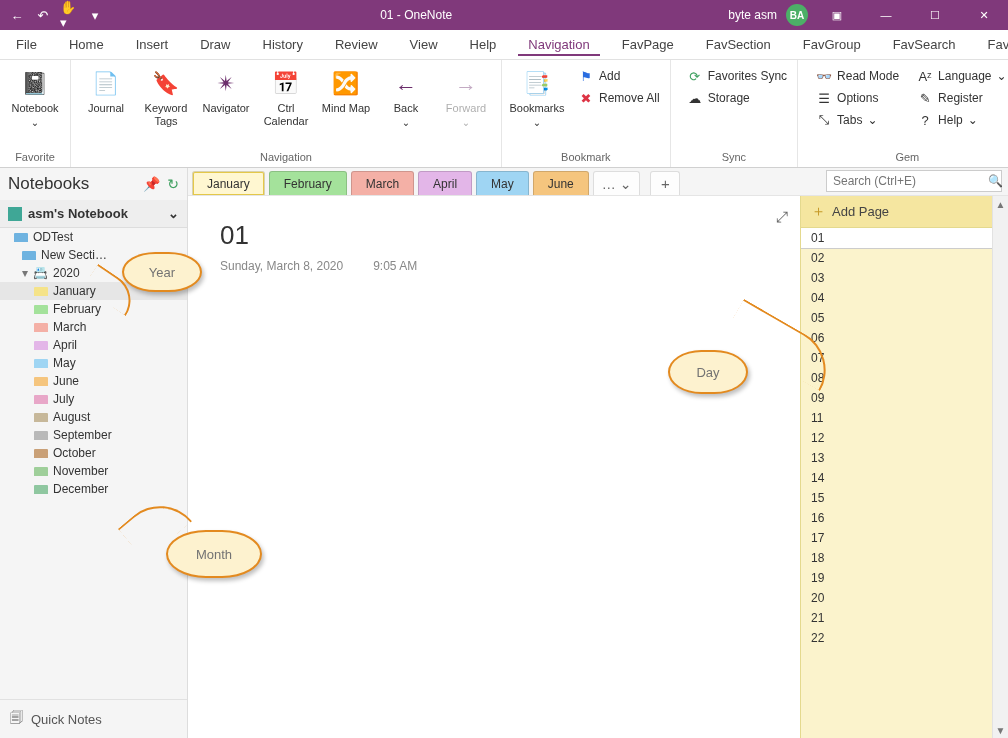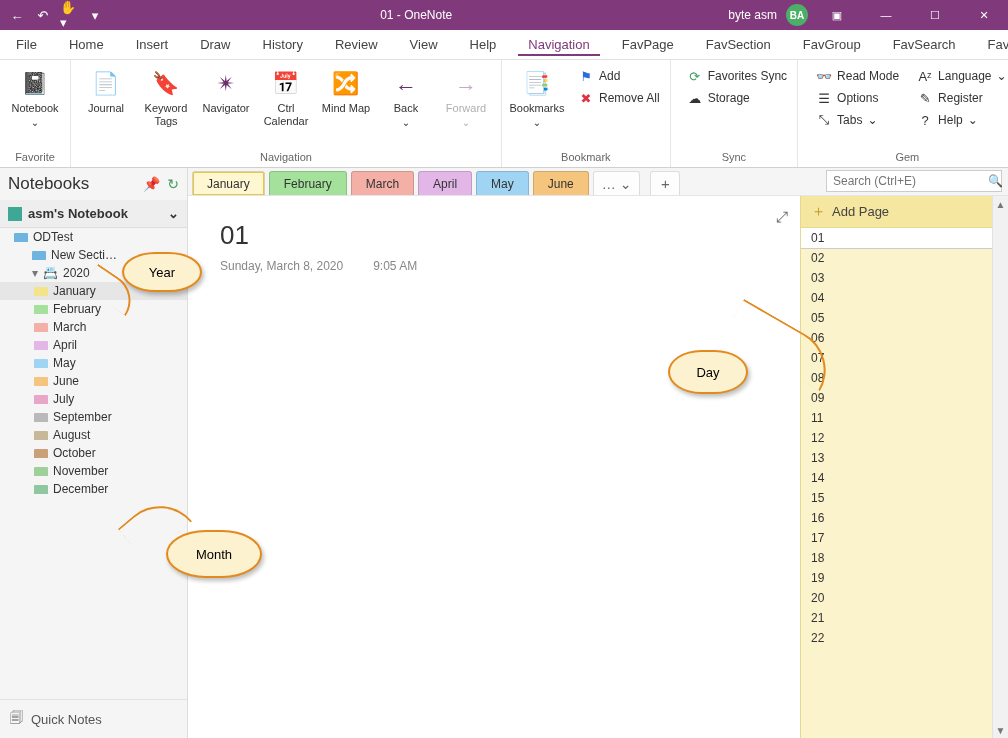--- a/index.html
+++ b/index.html
@@ -29,21 +29,21 @@
   .vstack { display: flex; flex-direction: column; gap: 2px; }
   
   .content { display: flex; height: calc(738px - 30px - 30px - 108px); }
   .sidebar { width: 188px; background: #f5f5f5; border-right: 1px solid #ddd; display: flex; flex-direction: column; }
   .sb-head { display: flex; align-items: center; justify-content: space-between; padding: 6px 8px; font-size: 17px; font-weight: 400; }
   .sb-head .icons { display: flex; gap: 6px; font-size: 14px; color: #666; }
   .nb-select { display: flex; align-items: center; gap: 6px; padding: 6px 8px; background: #eee; border-bottom: 1px solid #ddd; font-weight: 600; font-size: 13px; }
   .nb-square { width: 14px; height: 14px; background: #3fa796; }
   .tree { flex: 1; overflow: auto; font-size: 12px; }
   .tree .node { display: flex; align-items: center; gap: 5px; padding: 2px 8px 2px 14px; cursor: pointer; }
-  .tree .node.level1 { padding-left: 32px; }
+  .tree .node.level1 { padding-left: 22px; }
   .tree .node.level2 { padding-left: 34px; }
   .tree .node.sel { background: #e6e6e6; }
   .swatch { width: 14px; height: 9px; border-radius: 1px 1px 0 0; display: inline-block; }
   .quick { padding: 8px 10px; border-top: 1px solid #e1e1e1; display: flex; align-items: center; gap: 8px; font-size: 13px; color: #555; }
   
   .main { flex: 1; display: flex; flex-direction: column; }
   .tabrow { height: 28px; background: #f5f5f5; display: flex; align-items: flex-end; border-bottom: 1px solid #e5e5e5; position: relative; }
   .tab { height: 24px; padding: 0 14px; display: flex; align-items: center; font-size: 12px; border-radius: 3px 3px 0 0; margin-left: 4px; cursor: pointer; border: 1px solid rgba(0,0,0,0.15); border-bottom: none; }
   .tab.active { background: #fff7d1; box-shadow: 0 0 0 1px #e4c849 inset; }
   .tab.add { width: 28px; justify-content: center; background: #fdfdfd; border: 1px solid #ddd; border-bottom: none; font-size: 15px; color: #666; margin-left: 10px; }
@@ -60,21 +60,21 @@
   .pagerail .plist { flex: 1; overflow: auto; }
   .pagerail .pitem { padding: 3px 10px; font-size: 12px; cursor: pointer; }
   .pagerail .pitem.sel { background: #fff; outline: 1px solid #ccc; }
   
   .c-jan { background:#f5e389; } .c-feb{background:#a4e29b;} .c-mar{background:#f4b0a6;} .c-apr{background:#e3b6e8;} .c-may{background:#9fd5f3;} .c-jun{background:#f5c57e;}
   .c-jul{background:#e8a7c8;} .c-aug{background:#c7b89a;} .c-sep{background:#b9b9b9;} .c-oct{background:#c9a077;} .c-nov{background:#9fcf9a;} .c-dec{background:#8fc7a0;}
   .sw-blue{background:#6fb3e0;}
   .scrollbar { width: 16px; background: #f1f1f1; border-left: 1px solid #e2e2e2; position: relative; }
   .scrollbar .up, .scrollbar .down { height: 16px; display: flex; align-items: center; justify-content: center; font-size: 10px; color: #777; }
   
-  .callout { position: absolute; border: 2px solid #e38a1f; background: #fdf2cf; border-radius: 50%; display: flex; align-items: center; justify-content: center; font-size: 13px; color: #000000; box-shadow: 2px 3px 4px rgba(0,0,0,.25); z-index:50;}
+  .callout { position: absolute; border: 2px solid #e38a1f; background: #fdf2cf; border-radius: 50%; display: flex; align-items: center; justify-content: center; font-size: 13px; color: #737373; box-shadow: 2px 3px 4px rgba(0,0,0,.25); z-index:50;}
   .callout::after { content:""; position:absolute; border:2px solid #e38a1f; border-left:none; border-bottom:none; background:transparent; }
   #co-year { width: 80px; height: 40px; left: 122px; top: 252px; border-radius: 50%/60%; }
   #co-year::after { width: 50px; height: 26px; left: -38px; top: 22px; transform: rotate(34deg); border-radius: 0 40px 0 0; }
   #co-month { width: 96px; height: 48px; left: 166px; top: 530px; border-radius: 50%/60%; }
   #co-month::after { width: 60px; height: 40px; left: -44px; top: -28px; transform: rotate(-40deg); border-radius: 0 50px 0 0; }
   #co-day { width: 80px; height: 44px; left: 668px; top: 350px; border-radius: 50%/60%; }
   #co-day::after { width: 110px; height: 40px; right: -92px; top: -28px; transform: rotate(30deg); border-radius: 0 60px 0 0; }
   .root { position: relative; width:1008px; height:738px; }
 </style>
 </head>
@@ -286,26 +286,26 @@
           </div>
           <div class="node level2">
             <span class="swatch c-jun"></span>
             <span>June</span>
           </div>
           <div class="node level2">
             <span class="swatch c-jul"></span>
             <span>July</span>
           </div>
           <div class="node level2">
+            <span class="swatch c-aug"></span>
+            <span>August</span>
+          </div>
+          <div class="node level2">
             <span class="swatch c-sep"></span>
             <span>September</span>
-          </div>
-          <div class="node level2">
-            <span class="swatch c-aug"></span>
-            <span>August</span>
           </div>
           <div class="node level2">
             <span class="swatch c-oct"></span>
             <span>October</span>
           </div>
           <div class="node level2">
             <span class="swatch c-nov"></span>
             <span>November</span>
           </div>
           <div class="node level2">

